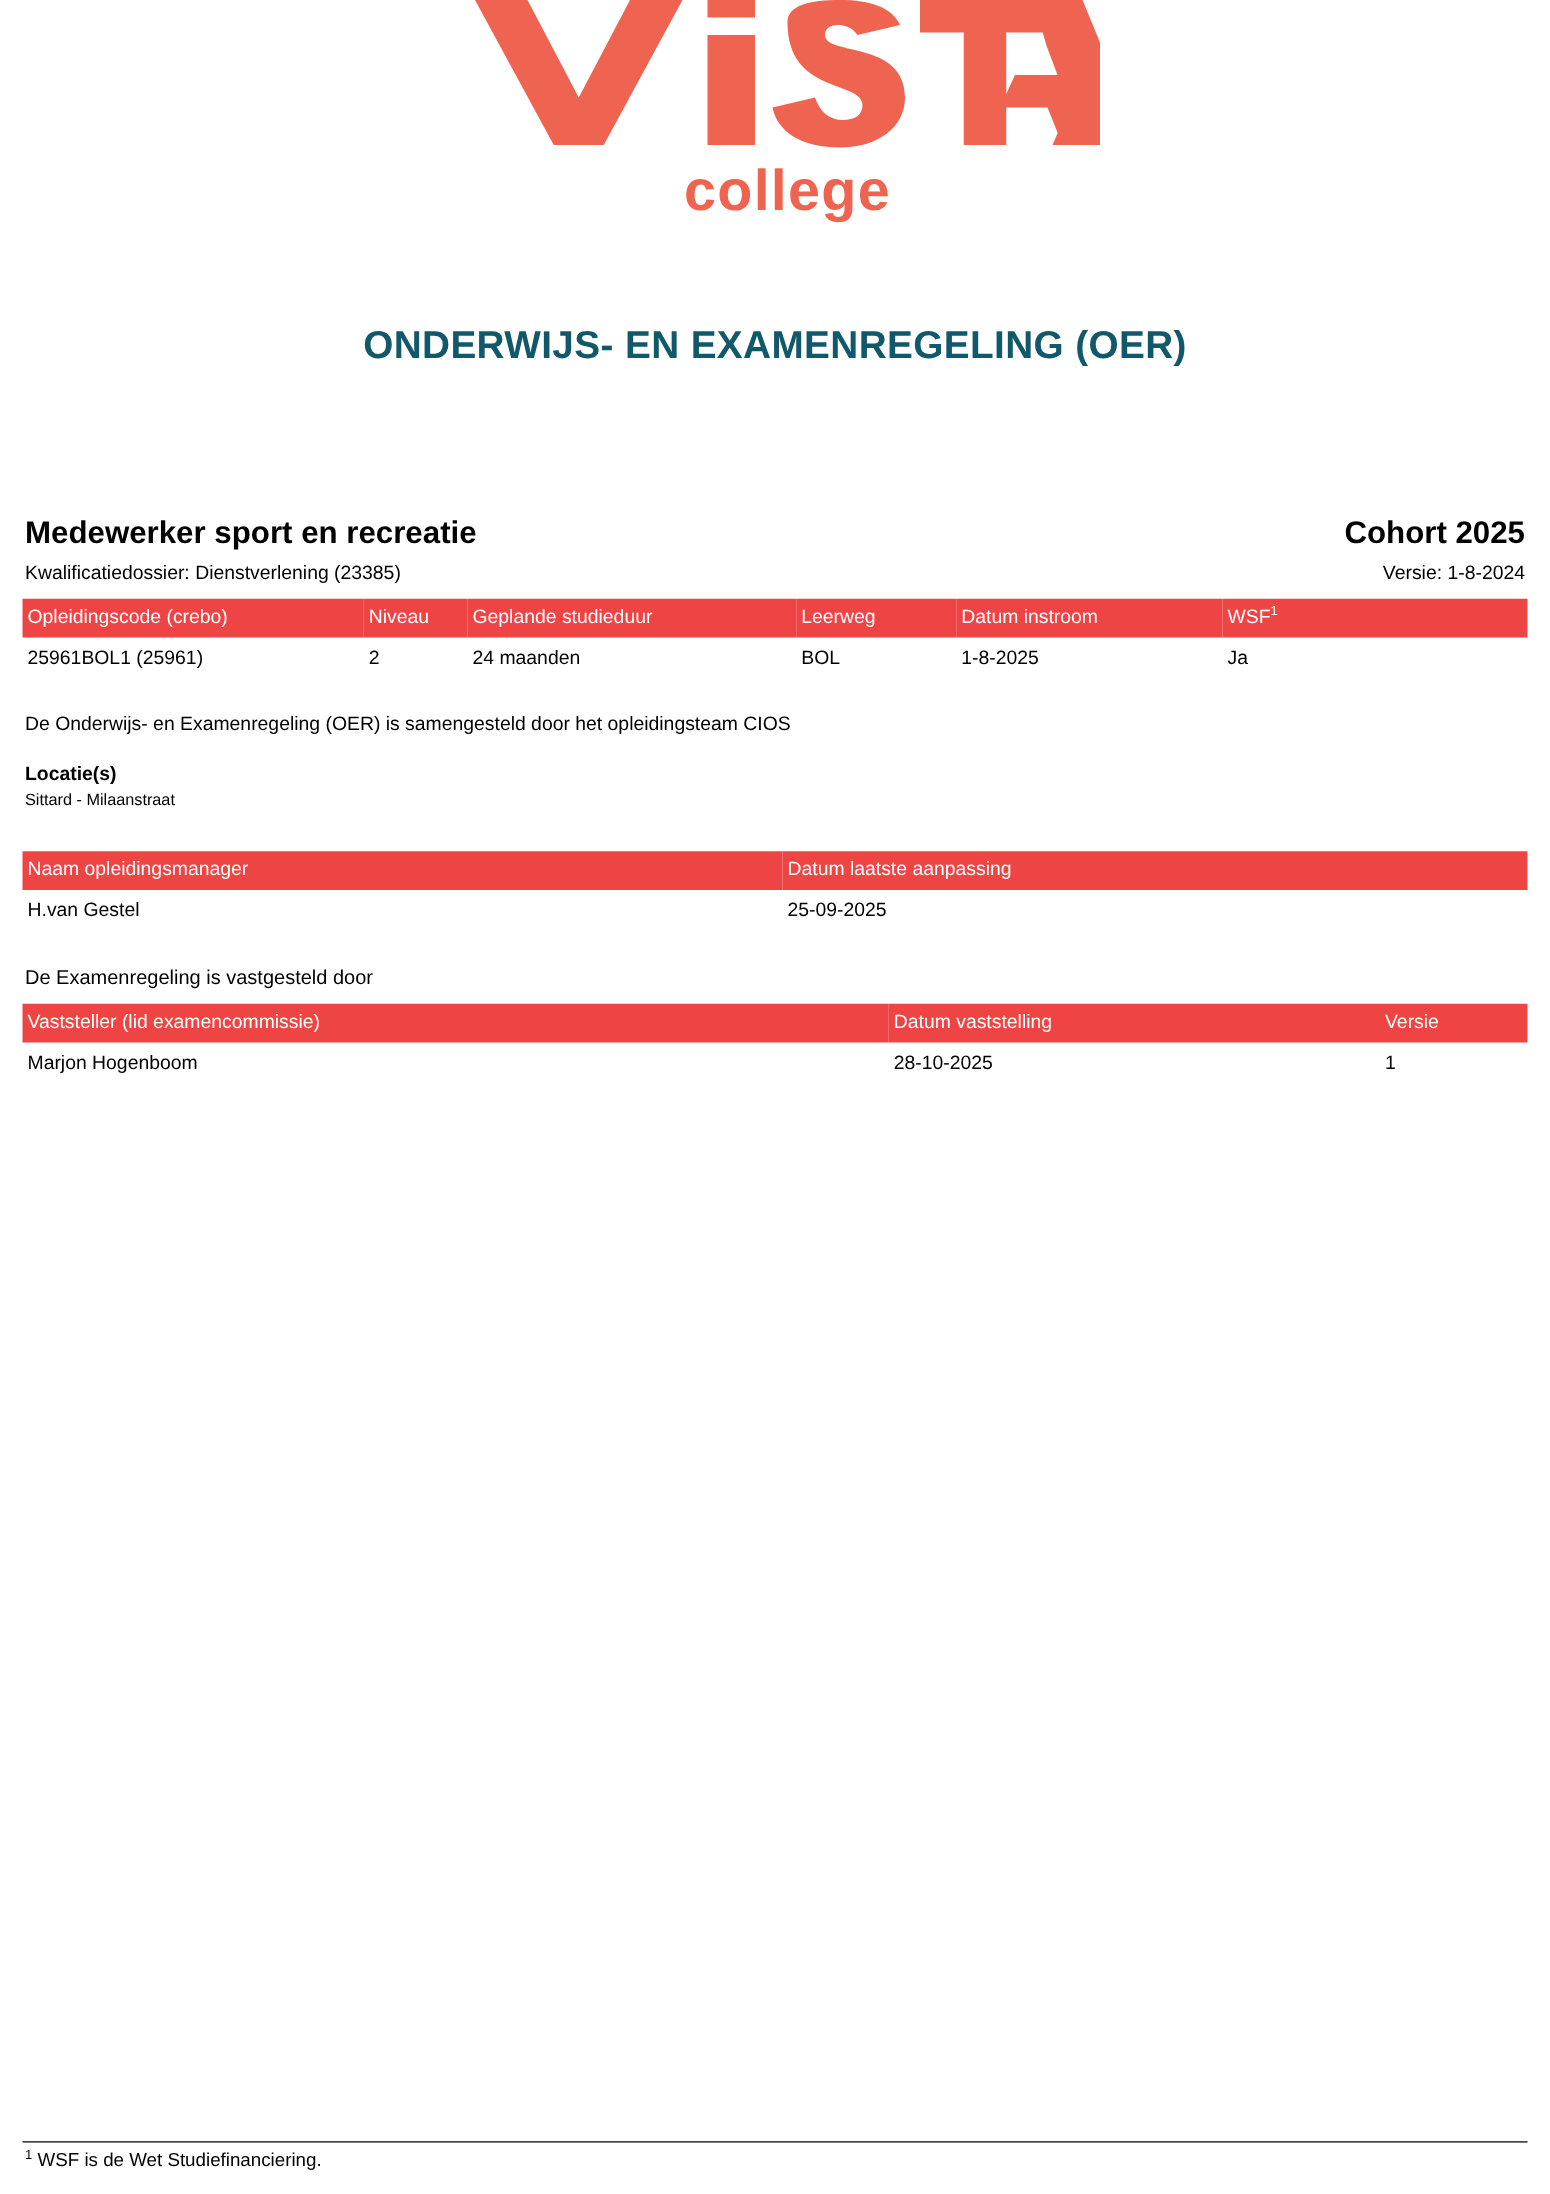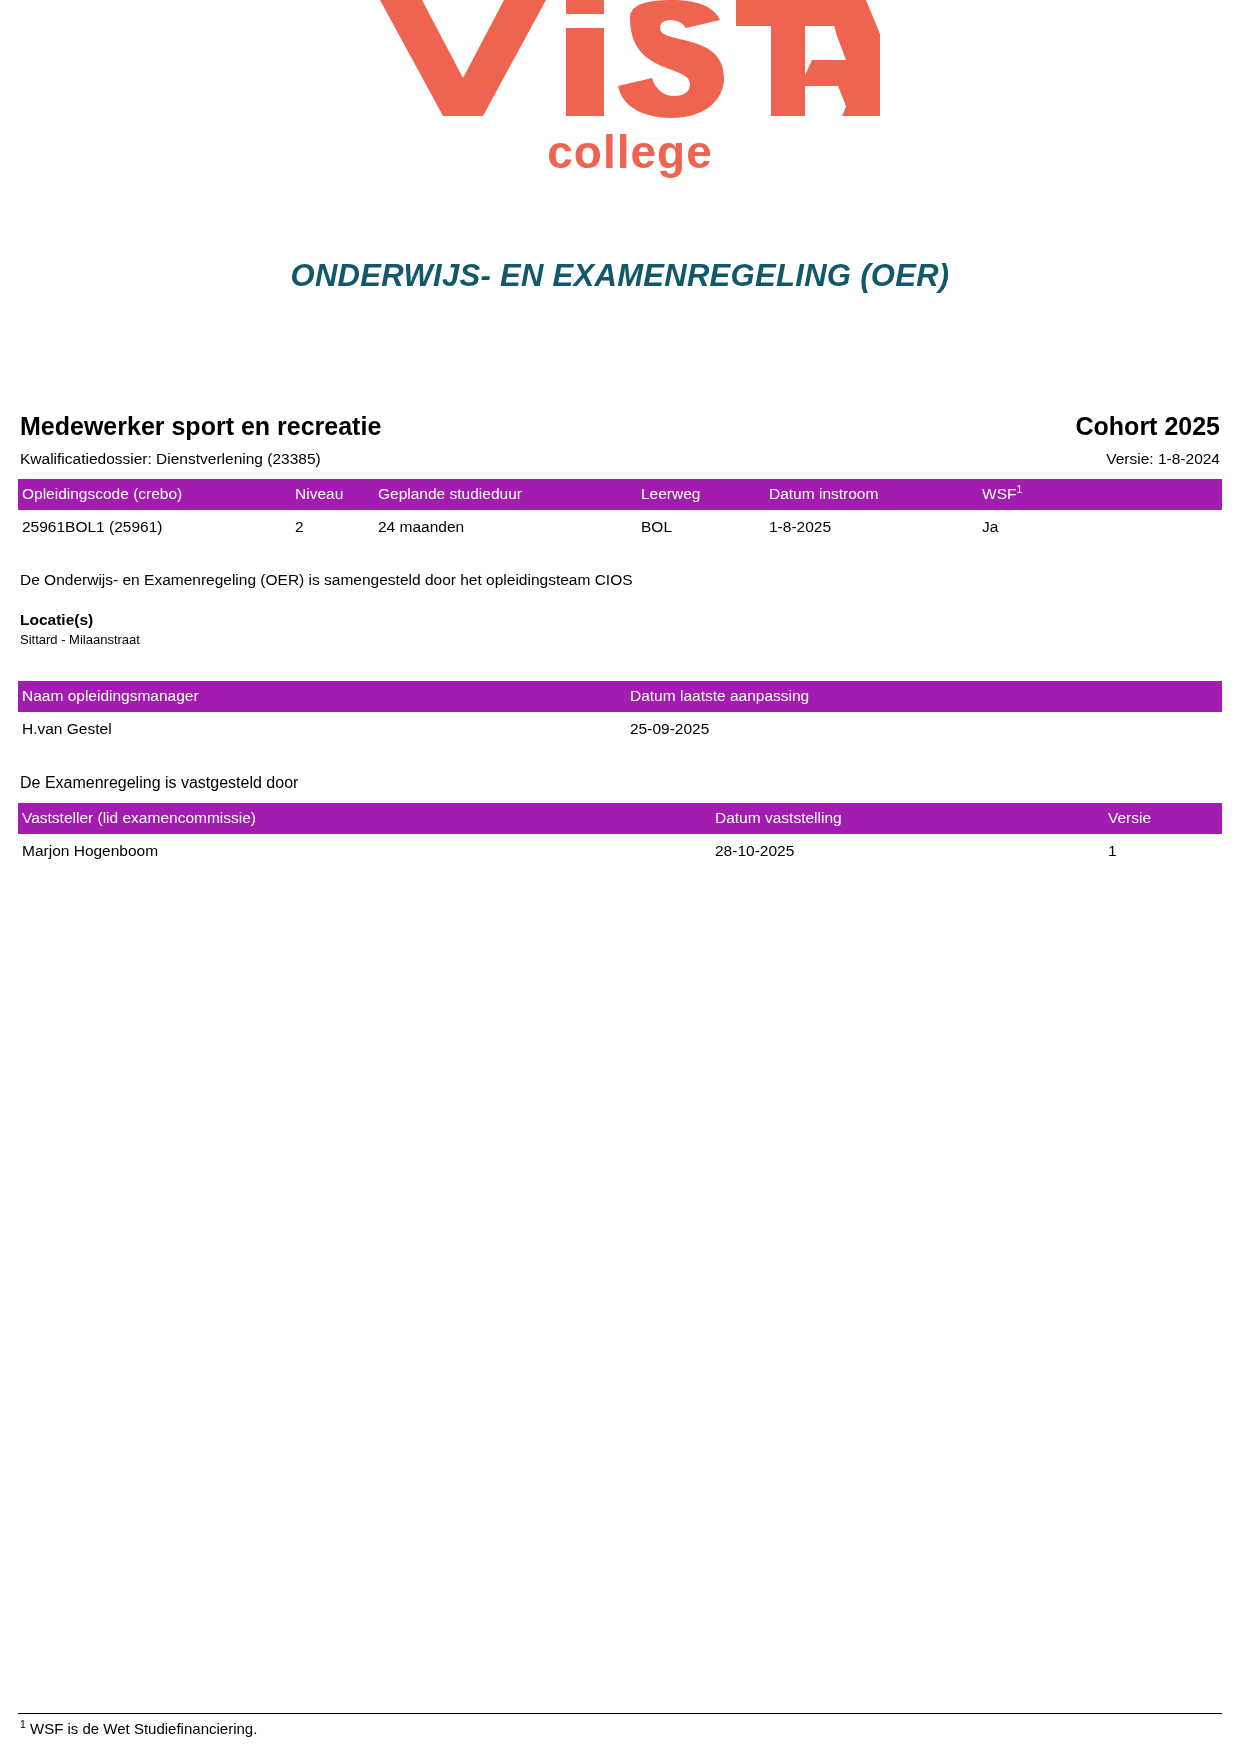--- a/index.html
+++ b/index.html
@@ -37,21 +37,20 @@
   .logo-svg-wrap svg { display: block; width: 100%; height: auto; }
 
   
   .doc-title {
     text-align: center;
     color: #12586b;
     font-size: 31px;
     font-weight: bold;
     letter-spacing: 0.3px;
     margin-top: 78px;
-    font-style: italic;
   }
 
   
   .prog-header {
     display: flex;
     justify-content: space-between;
     align-items: center;
     margin-top: 118px;
     padding: 0 2px;
     gap: 32px;
@@ -76,21 +75,21 @@
     font-size: 15.5px;
   }
 
   
   table {
     width: 100%;
     border-collapse: collapse;
     font-size: 15.5px;
   }
   thead th {
-    background: #a21caf;
+    background: #ef4444;
     color: #ffffff;
     font-weight: normal;
     text-align: left;
     padding: 6px 4px 7px 4px;
     vertical-align: middle;
   }
   tbody td {
     padding: 8px 4px 8px 4px;
     vertical-align: top;
     color: #000;

